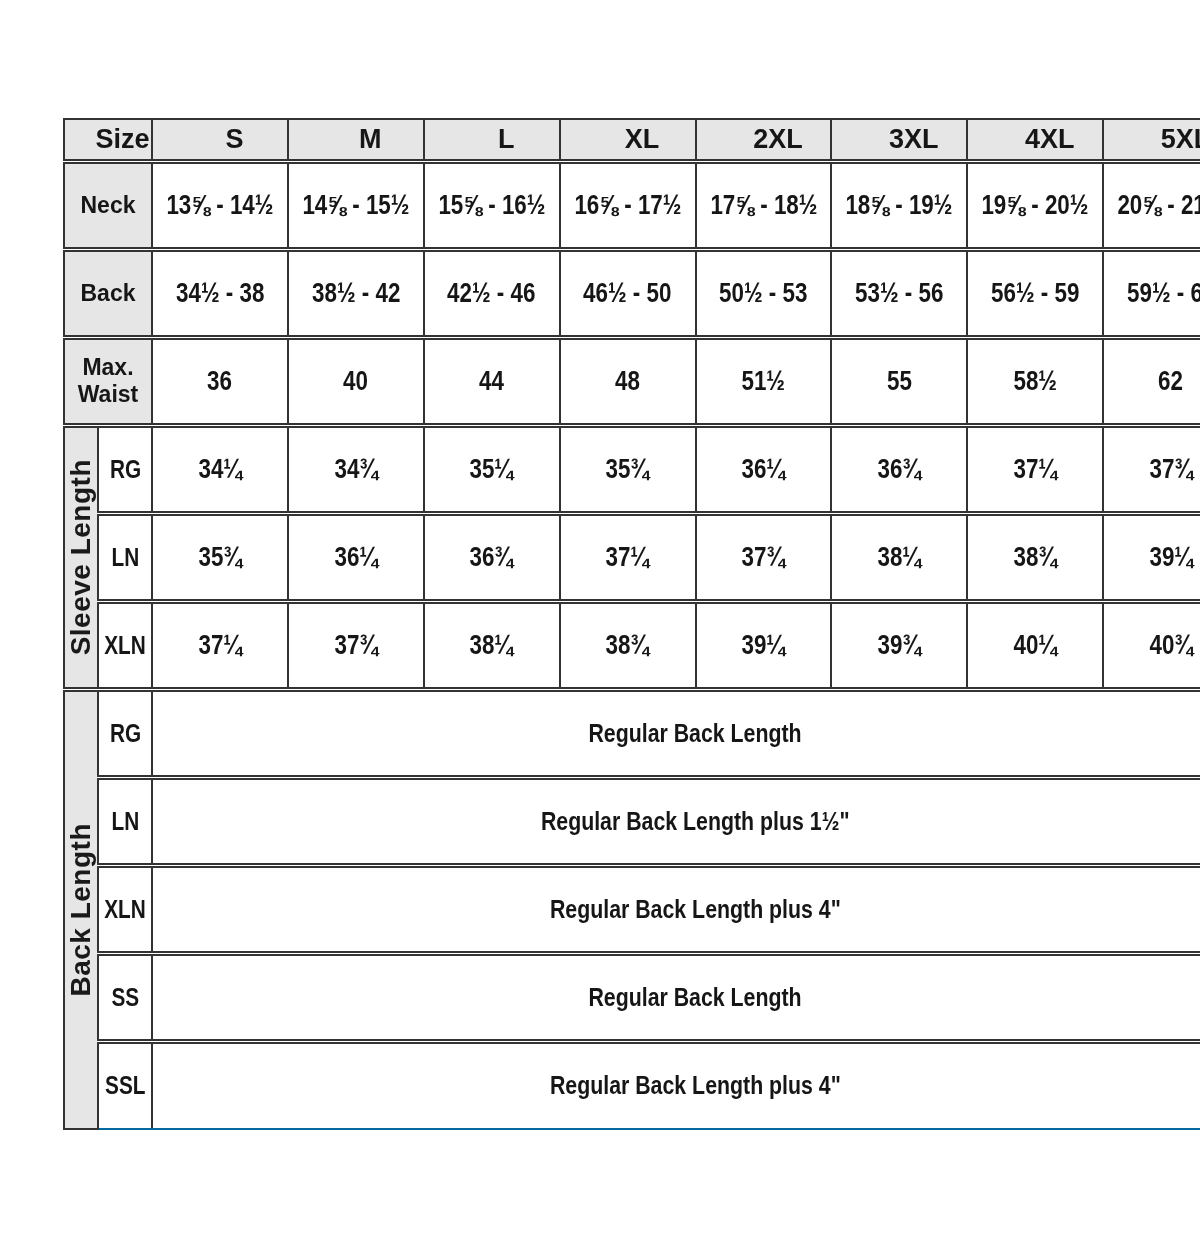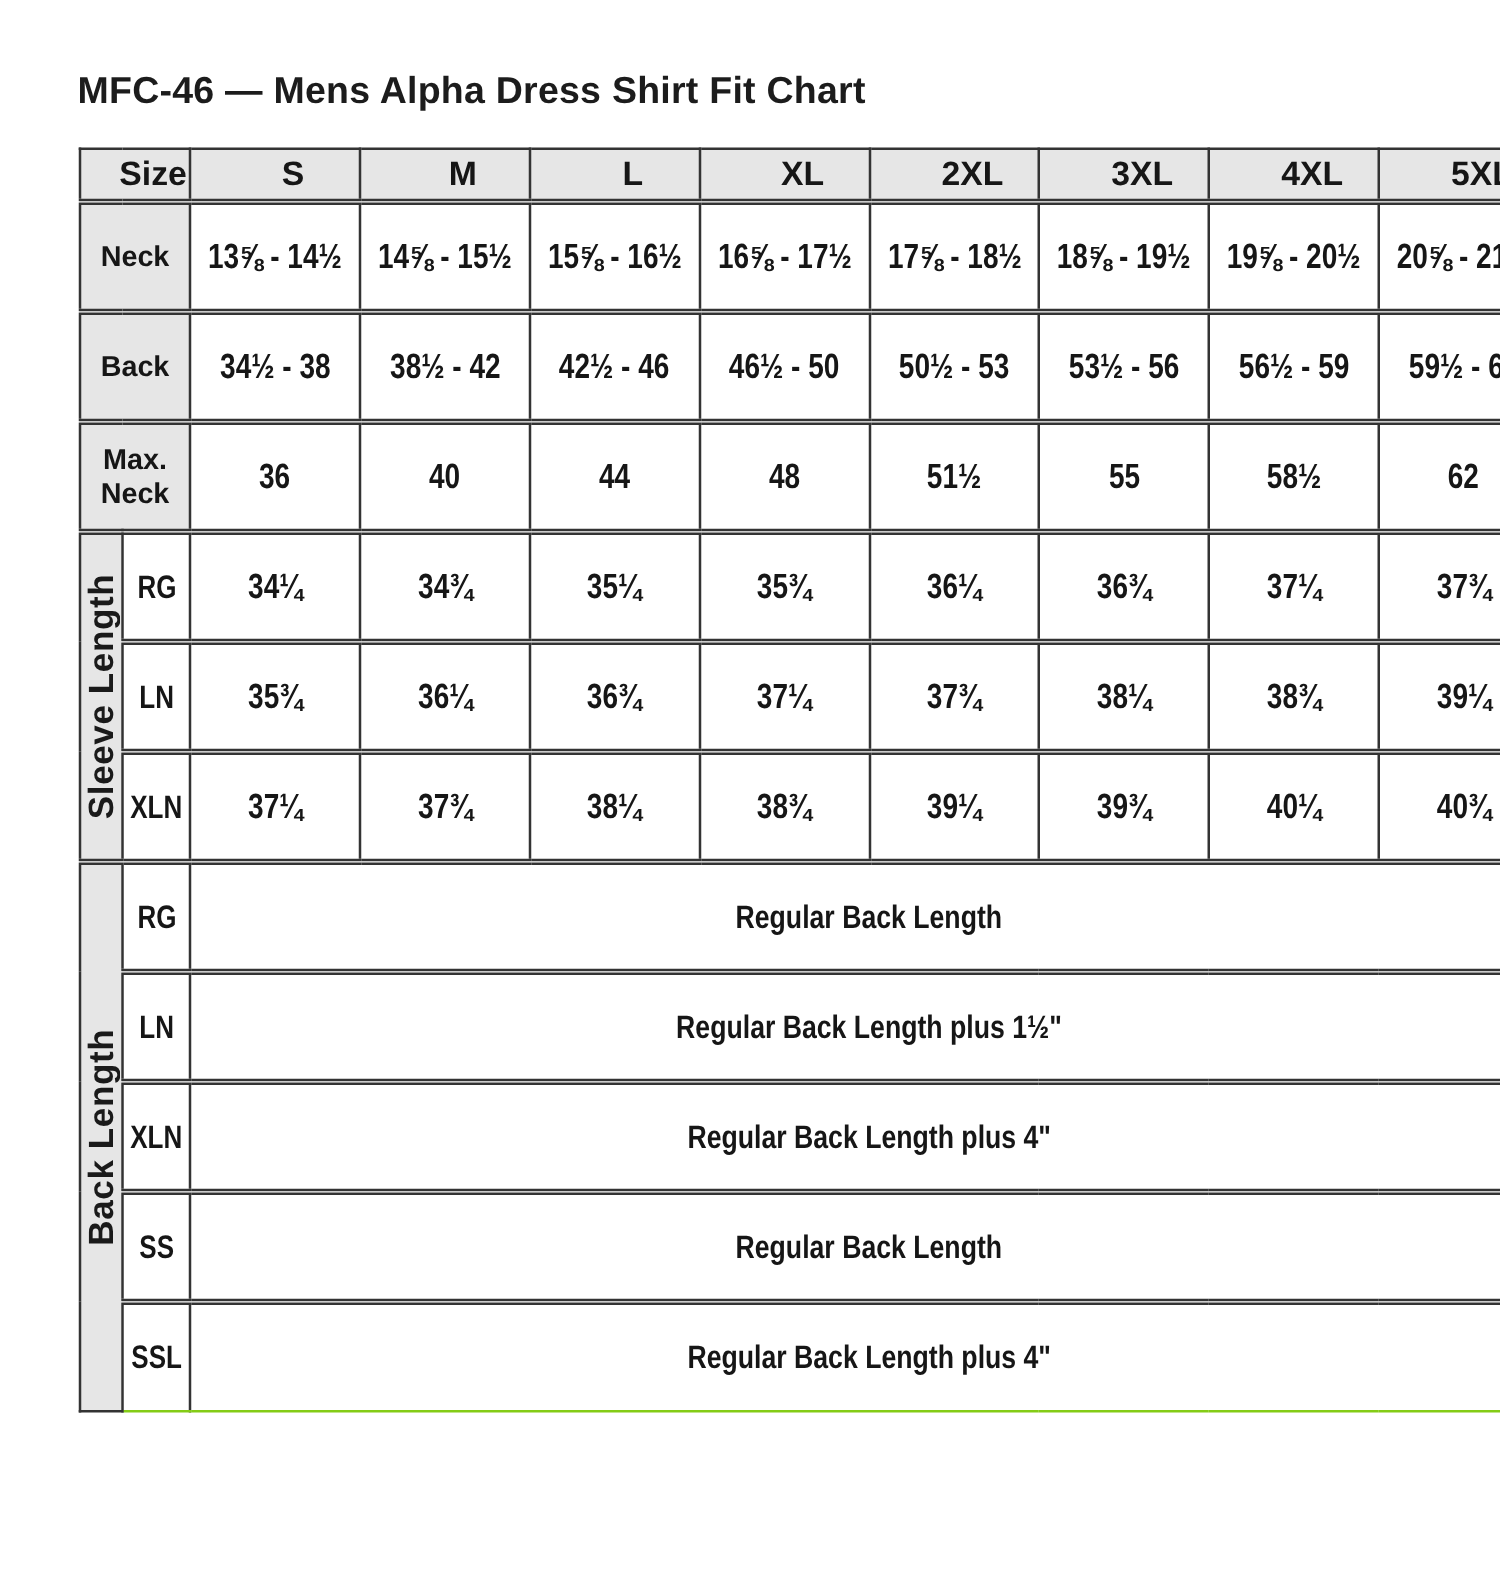--- a/index.html
+++ b/index.html
@@ -37,21 +37,21 @@
     border-right: 2px solid #333333;
     border-top: 5px double #333333;
     border-bottom: 5px double #333333;
     text-align: center;
     vertical-align: middle;
     padding: 0;
     color: #161616;
     overflow: hidden;
   }
   table.fit tr:first-child td { border-top: 2px solid #333333; padding-left: 29px; }
-  table.fit tr:last-child td { border-bottom: 2px solid #84cc16; }
+  table.fit tr:last-child td { border-bottom: 2px solid #0369a1; }
   td.edge-bottom { border-bottom: 2px solid #333333 !important; }
   tr.h-hdr  { height: 42px; }
   tr.h-row  { height: 88px; }
   .gray { background: #e6e6e6; }
   .white { background: #ffffff; }
   .hdr {
     font-weight: bold;
     font-size: 27px;
     color: #1a1a1a;
   }
@@ -102,21 +102,20 @@
     color: #1a1a1a;
     letter-spacing: 0.5px;
     white-space: nowrap;
   }
 </style>
 </head>
 <body>
 
 <div class="page">
 
-  <div class="title">MFC-46 — Mens Alpha Dress Shirt Fit Chart</div>
 
   <table class="fit">
     <colgroup>
       <col style="width:82px">
       <col style="width:98px">
       <col style="width:109px">
         <col style="width:109px">
         <col style="width:109px">
         <col style="width:109px">
       <col style="width:109px">
@@ -156,21 +155,21 @@
       <td class="white"><span class="cond">38½ - 42</span></td>
       <td class="white"><span class="cond">42½ - 46</span></td>
       <td class="white"><span class="cond">46½ - 50</span></td>
       <td class="white"><span class="cond">50½ - 53</span></td>
       <td class="white"><span class="cond">53½ - 56</span></td>
       <td class="white"><span class="cond">56½ - 59</span></td>
       <td class="white"><span class="cond">59½ - 62</span></td>
     </tr>
 
     <tr class="h-row">
-      <td colspan="2" class="gray rowlabel">Max. Neck</td>
+      <td colspan="2" class="gray rowlabel">Max. Waist</td>
       <td class="white"><span class="cond">36</span></td>
       <td class="white"><span class="cond">40</span></td>
       <td class="white"><span class="cond">44</span></td>
       <td class="white"><span class="cond">48</span></td>
       <td class="white"><span class="cond">51½</span></td>
       <td class="white"><span class="cond">55</span></td>
       <td class="white"><span class="cond">58½</span></td>
       <td class="white"><span class="cond">62</span></td>
     </tr>
 

